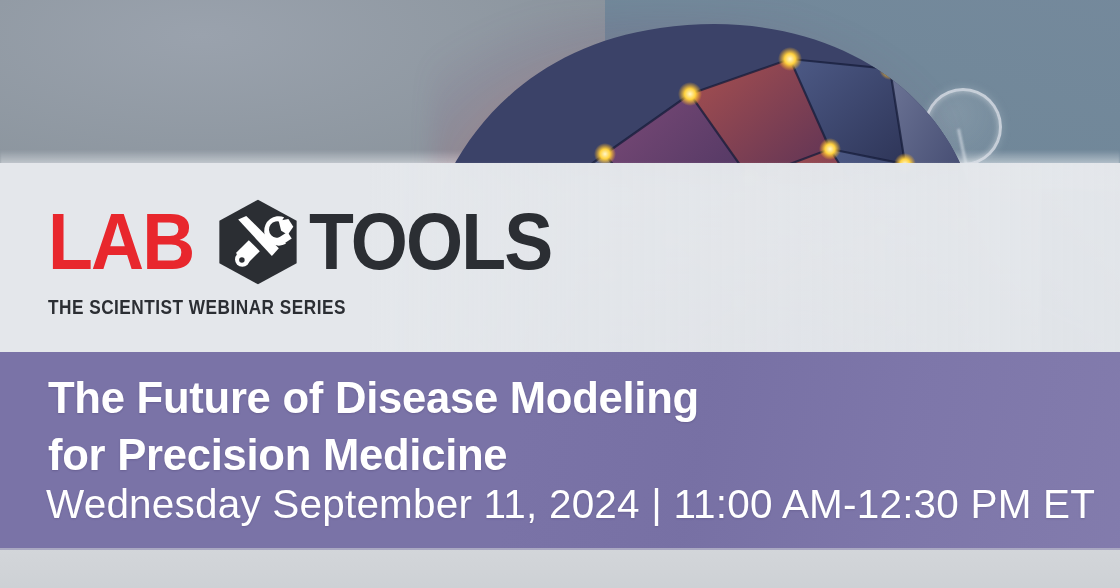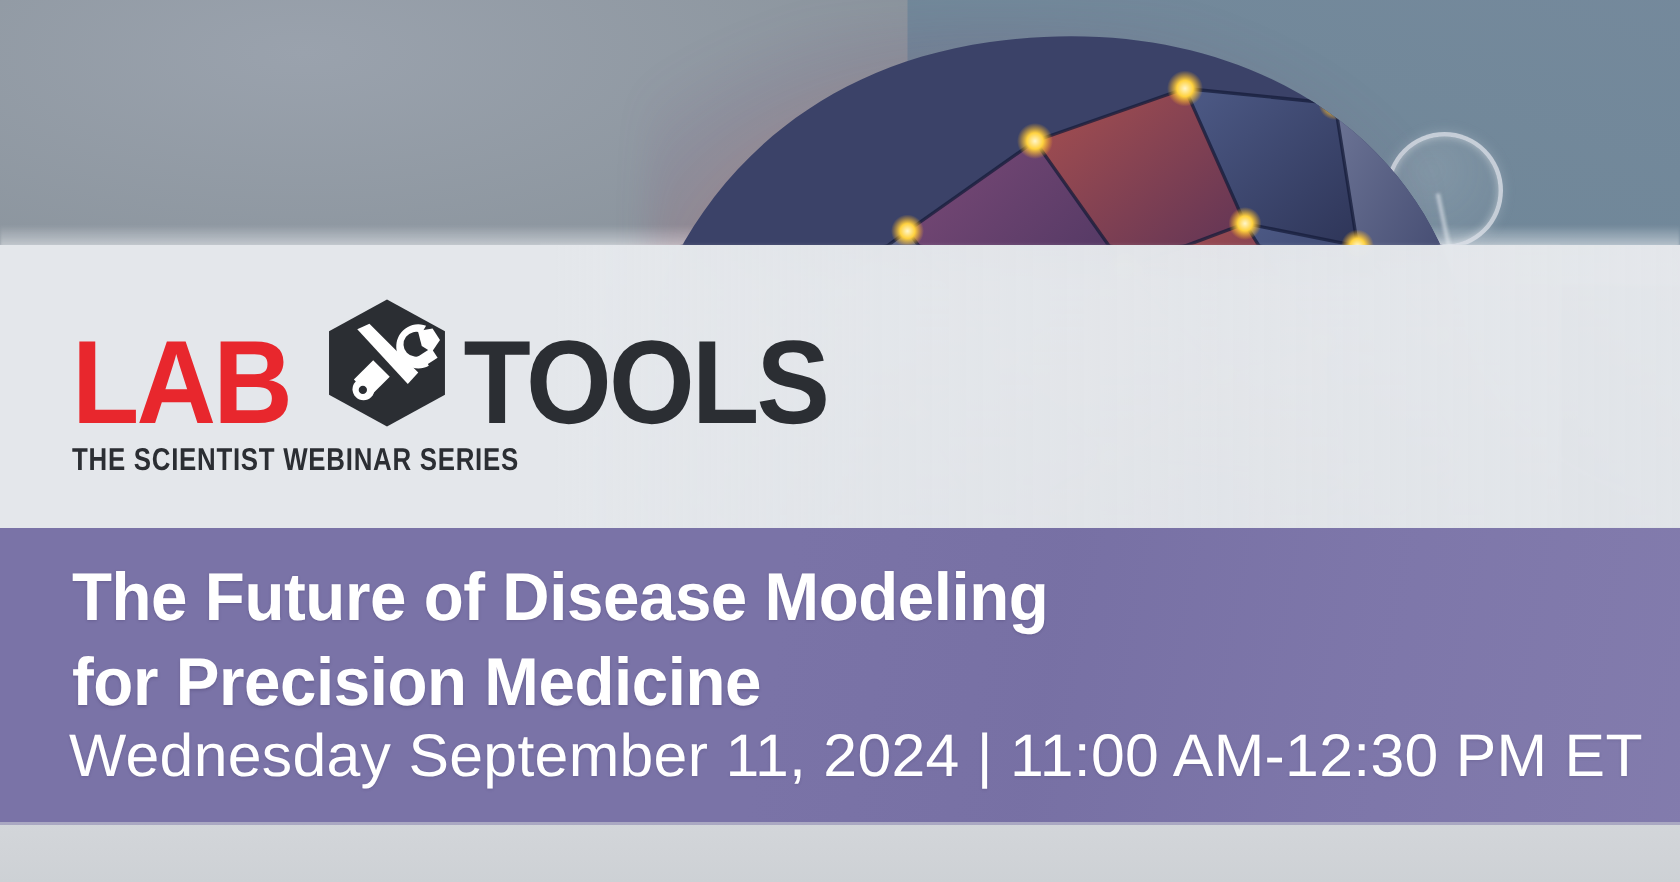--- a/index.html
+++ b/index.html
@@ -68,21 +68,21 @@
   }
   .light-band-fade{
     position:absolute; left:0; right:0; top:163px; height:189px;
     background:linear-gradient(90deg, rgba(228,231,235,1) 0%, rgba(228,231,235,1) 33%, rgba(228,231,235,.82) 52%, rgba(228,231,235,.74) 72%, rgba(228,231,235,.86) 100%);
   }
 
   .logo{
     position:absolute; left:48px; top:196px;
     display:flex; flex-direction:column; align-items:flex-start;
   }
-  .logo-row{ display:flex; align-items:flex-end;gap:11px; }
+  .logo-row{ display:flex; align-items:center;gap:11px; }
   .logo-lab, .logo-tools{
     font-family:"Liberation Sans", sans-serif;
     font-weight:bold;
     font-size:79px;
     line-height:.84;
     letter-spacing:-2px;
     transform:scaleX(.93);
     transform-origin:left center;
   }
   .logo-lab{ color:#e8272d; }

